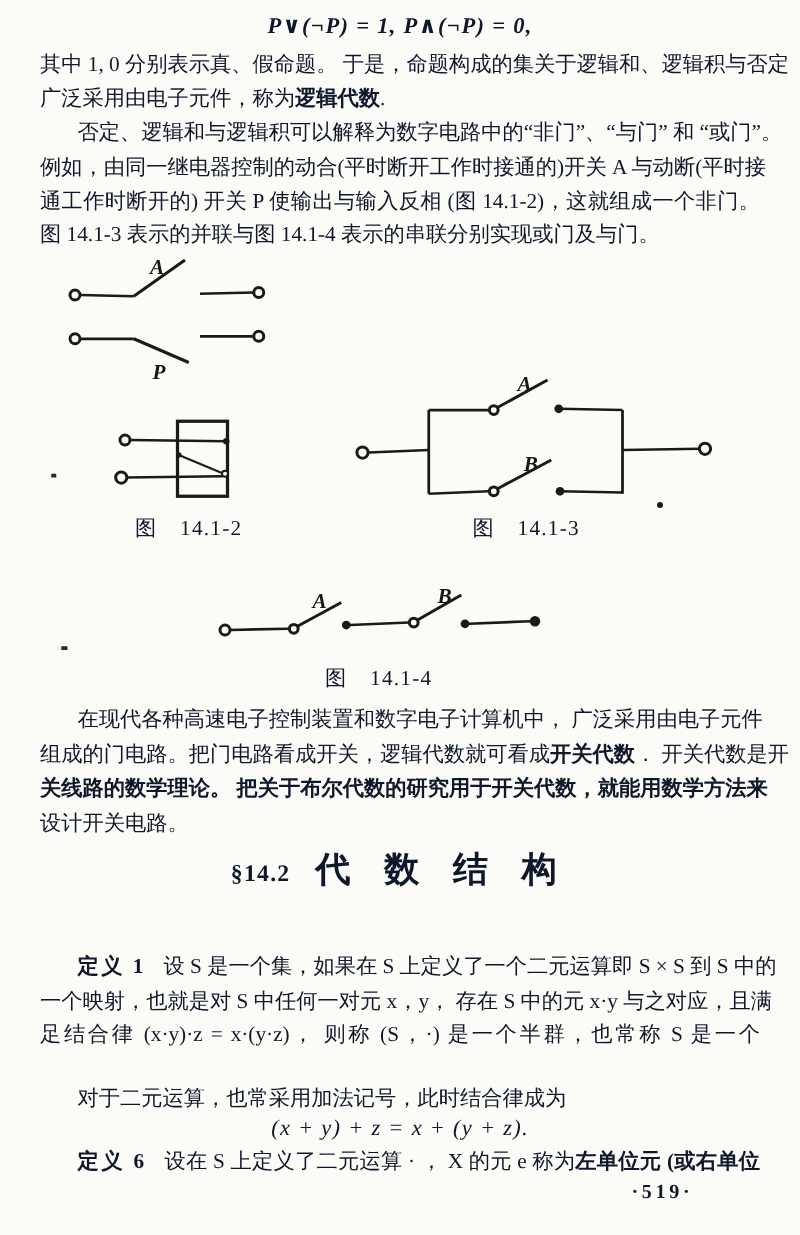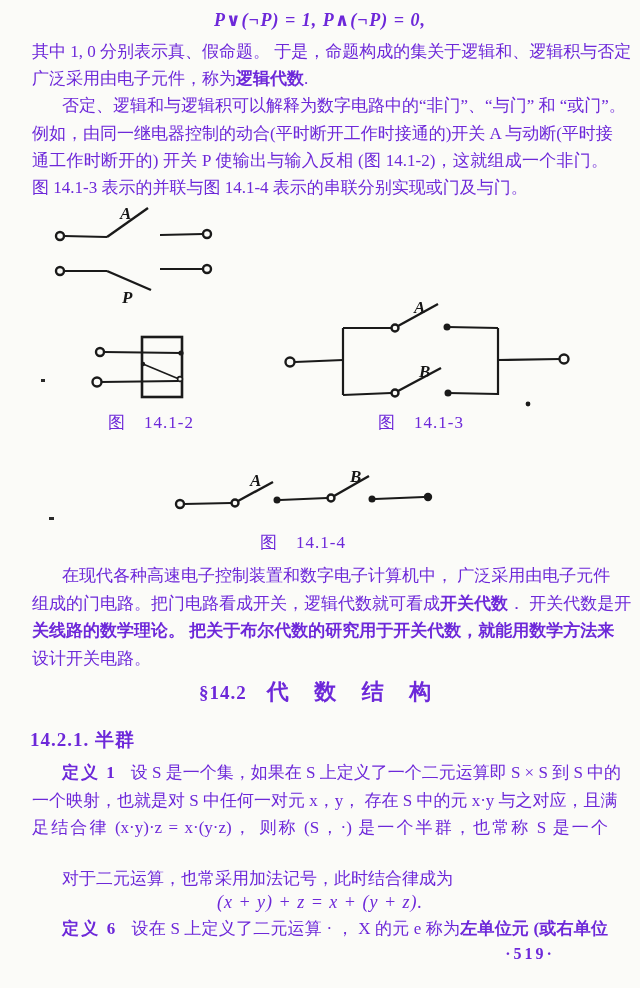--- a/index.html
+++ b/index.html
@@ -3,21 +3,21 @@
 <meta charset="utf-8">
 <style>
   html, body { margin: 0; padding: 0; background: #e8e8e4; }
   .page {
     position: relative;
     width: 640px;
     height: 988px;
     margin: 0 auto;
     background: #fbfbf8;
     overflow: hidden;
-    color: #6d28d9;
+    color: #0f172a;
     font-family: "Liberation Serif", "DejaVu Serif", serif;
   }
   .tl {
     position: absolute;
     left: 32px;
     width: 576px;
     height: 26px;
     font-size: 17px;
     line-height: 24px;
     white-space: nowrap;
@@ -35,21 +35,21 @@
   }
   .def-label { font-weight: bold; margin-right: 14px; letter-spacing: 2px; }
   .heading {
     position: absolute;
     left: 0; top: 677px;
     width: 640px;
     text-align: center;
     font-weight: bold;
   }
   .heading .num { font-size: 19px; margin-right: 20px; letter-spacing: 1px; font-family: Liberation Serif, serif; }
-  .heading .ttl { font-size: 22px; letter-spacing: 10px; }
+  .heading .ttl { font-size: 28px; letter-spacing: 10px; }
   .subsection {
     position: absolute;
     left: 30px; top: 727px;
     font-size: 19px;
     font-weight: bold;
     letter-spacing: 1px;
   }
   .caption {
     position: absolute;
     font-size: 17px;
@@ -179,21 +179,20 @@
   </svg>
   <div class="caption" style="left:260px; top:531px;">图　14.1-4</div>
 
   <div class="tl j ind" style="top:564px;">在现代各种高速电子控制装置和数字电子计算机中， 广泛采用由电子元件</div>
   <div class="tl j" style="top:592px;"><span>组成的门电路。把门电路看成开关，逻辑代数就可看成</span><span class="b">开关代数</span><span>． 开关代数是开</span></div>
   <div class="tl j" style="top:619px;font-weight:bold;">关线路的数学理论。 把关于布尔代数的研究用于开关代数，就能用数学方法来</div>
   <div class="tl" style="top:647px;">设计开关电路。</div>
 
   <div class="heading"><span class="num">§14.2</span><span class="ttl">代 数 结 构</span></div>
 
-  <div class="subsection">14.2.1. 半群</div>
 
   <div class="tl j ind" style="top:761px;"><span class="def-label">定义 1</span><span>设 S 是一个集，如果在 S 上定义了一个二元运算即 S × S 到 S 中的</span></div>
   <div class="tl j" style="top:789px;">一个映射，也就是对 S 中任何一对元 x，y， 存在 S 中的元 x·y 与之对应，且满</div>
   <div class="tl j" style="top:816px;">足结合律 (x·y)·z = x·(y·z)， 则称 (S，·) 是一个半群，也常称 S 是一个</div>
 
   <div class="tl ind" style="top:867px;">对于二元运算，也常采用加法记号，此时结合律成为</div>
   <div class="tl ctr formula" style="top:890px; font-weight:normal;">(x + y) + z = x + (y + z).</div>
 
   <div class="tl j ind" style="top:917px;"><span class="def-label">定义 6</span><span>设在 S 上定义了二元运算 · ， X 的元 e 称为</span><span class="b">左单位元 (或右单位</span></div>
 

